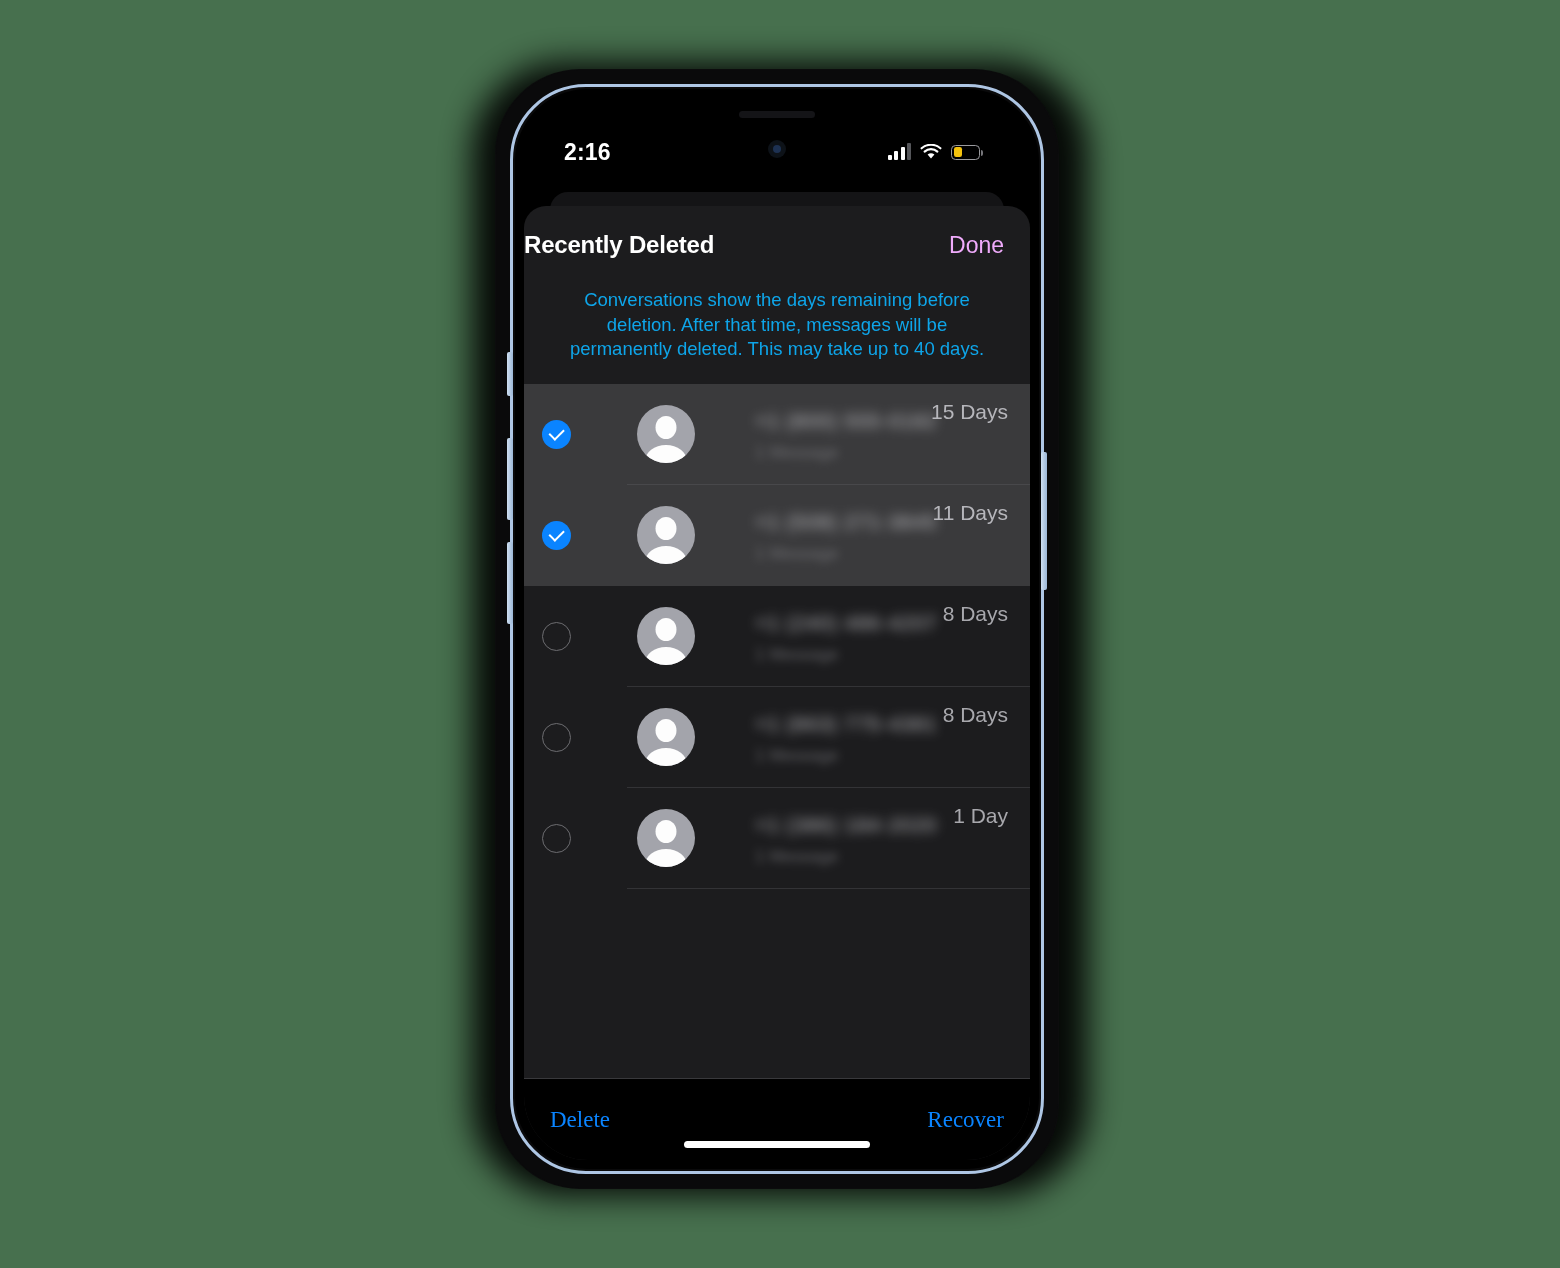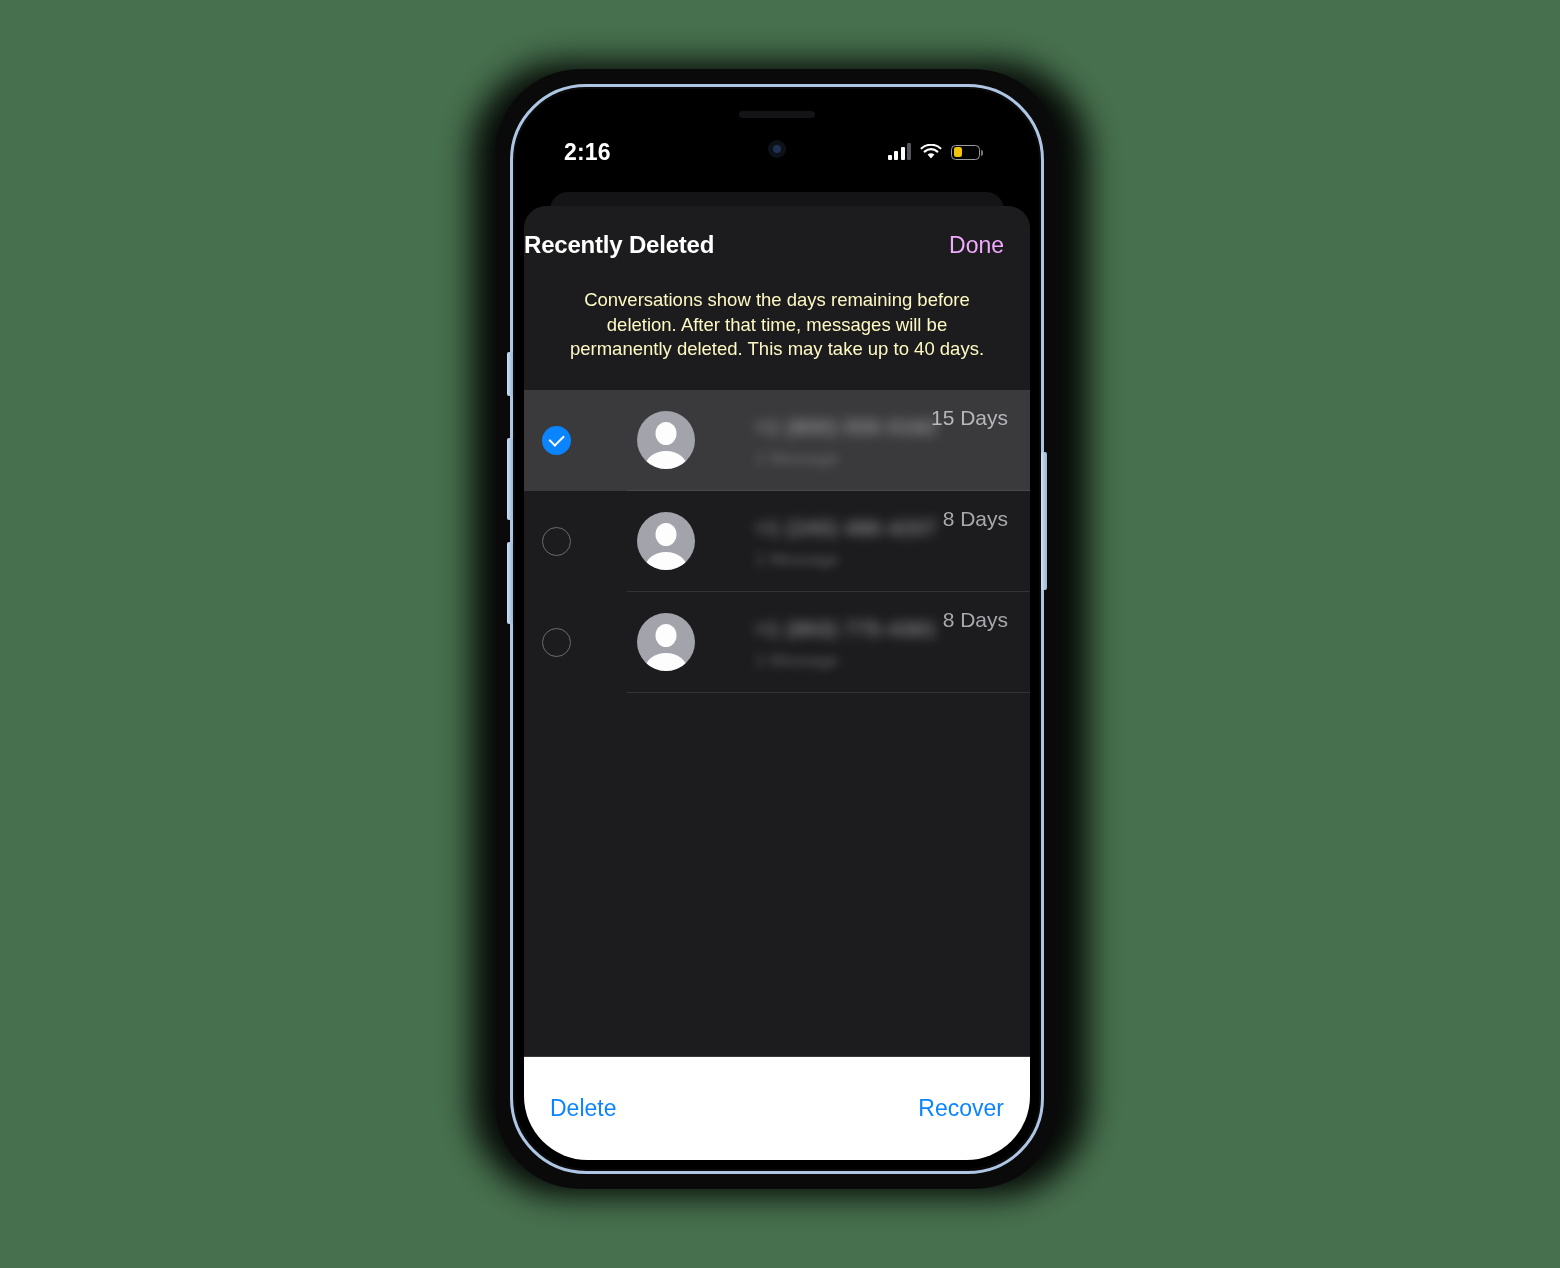--- a/index.html
+++ b/index.html
@@ -214,25 +214,25 @@
     right: 26px;
     top: 50%;
     transform: translateY(-50%);
     font-size: 23px;
     color: #f0abfc;
     cursor: pointer;
   }
 
   .sheet-desc {
     flex: 0 0 auto;
-    padding: 4px 36px 28px;
+    padding: 4px 36px 22px;
     text-align: center;
     font-size: 18.5px;
     line-height: 1.33;
-    color: #fef9c3;
+    color: #0ea5e9;
   }
 
   
   .list {
     flex: 1 1 auto;
     overflow: hidden;
     background: #1c1c1e;
   }
 
   .row {
@@ -336,27 +336,28 @@
     padding-right: 22px;
     font-size: 21px;
     color: #a8a8ad;
     white-space: nowrap;
   }
   .row.selected .row-days { color: #b6b6bb; }
 
   
   .toolbar {
     flex: 0 0 auto;
-    height: 104px;
-    background: #ffffff;
+    height: 82px;
+    background: #000000;
     border-top: 1px solid #39393c;
     display: flex;
     align-items: center;
     justify-content: space-between;
     padding: 0 26px;
+    font-family: Liberation Serif, serif;
   }
   .toolbar-btn {
     font-size: 23px;
     color: #0a84ff;
     cursor: pointer;
   }
 
   .home-indicator {
     position: absolute;
     left: 50%;
@@ -431,20 +432,33 @@
               <div class="head"></div>
               <div class="body"></div>
             </div>
             <div class="row-text">
               <div class="blur-name">+1 (800) 555-0182</div>
               <div class="blur-sub">1 Message</div>
             </div>
             <div class="row-days">15 Days</div>
             <div class="row-sep"></div>
           </div>
+          <div class="row selected last-selected">
+            <div class="check on"></div>
+            <div class="avatar">
+              <div class="head"></div>
+              <div class="body"></div>
+            </div>
+            <div class="row-text">
+              <div class="blur-name">+1 (508) 271-3845</div>
+              <div class="blur-sub">1 Message</div>
+            </div>
+            <div class="row-days">11 Days</div>
+            <div class="row-sep"></div>
+          </div>
           <div class="row">
             <div class="check off"></div>
             <div class="avatar">
               <div class="head"></div>
               <div class="body"></div>
             </div>
             <div class="row-text">
               <div class="blur-name">+1 (240) 486-4207</div>
               <div class="blur-sub">1 Message</div>
             </div>
@@ -457,20 +471,33 @@
               <div class="head"></div>
               <div class="body"></div>
             </div>
             <div class="row-text">
               <div class="blur-name">+1 (863) 775-4381</div>
               <div class="blur-sub">1 Message</div>
             </div>
             <div class="row-days">8 Days</div>
             <div class="row-sep"></div>
           </div>
+          <div class="row">
+            <div class="check off"></div>
+            <div class="avatar">
+              <div class="head"></div>
+              <div class="body"></div>
+            </div>
+            <div class="row-text">
+              <div class="blur-name">+1 (386) 184-2020</div>
+              <div class="blur-sub">1 Message</div>
+            </div>
+            <div class="row-days">1 Day</div>
+            <div class="row-sep"></div>
+          </div>
         </div>
 
       <div class="toolbar">
         <div class="toolbar-btn">Delete</div>
         <div class="toolbar-btn">Recover</div>
       </div>
 
     </div>
 
     <div class="home-indicator"></div>

